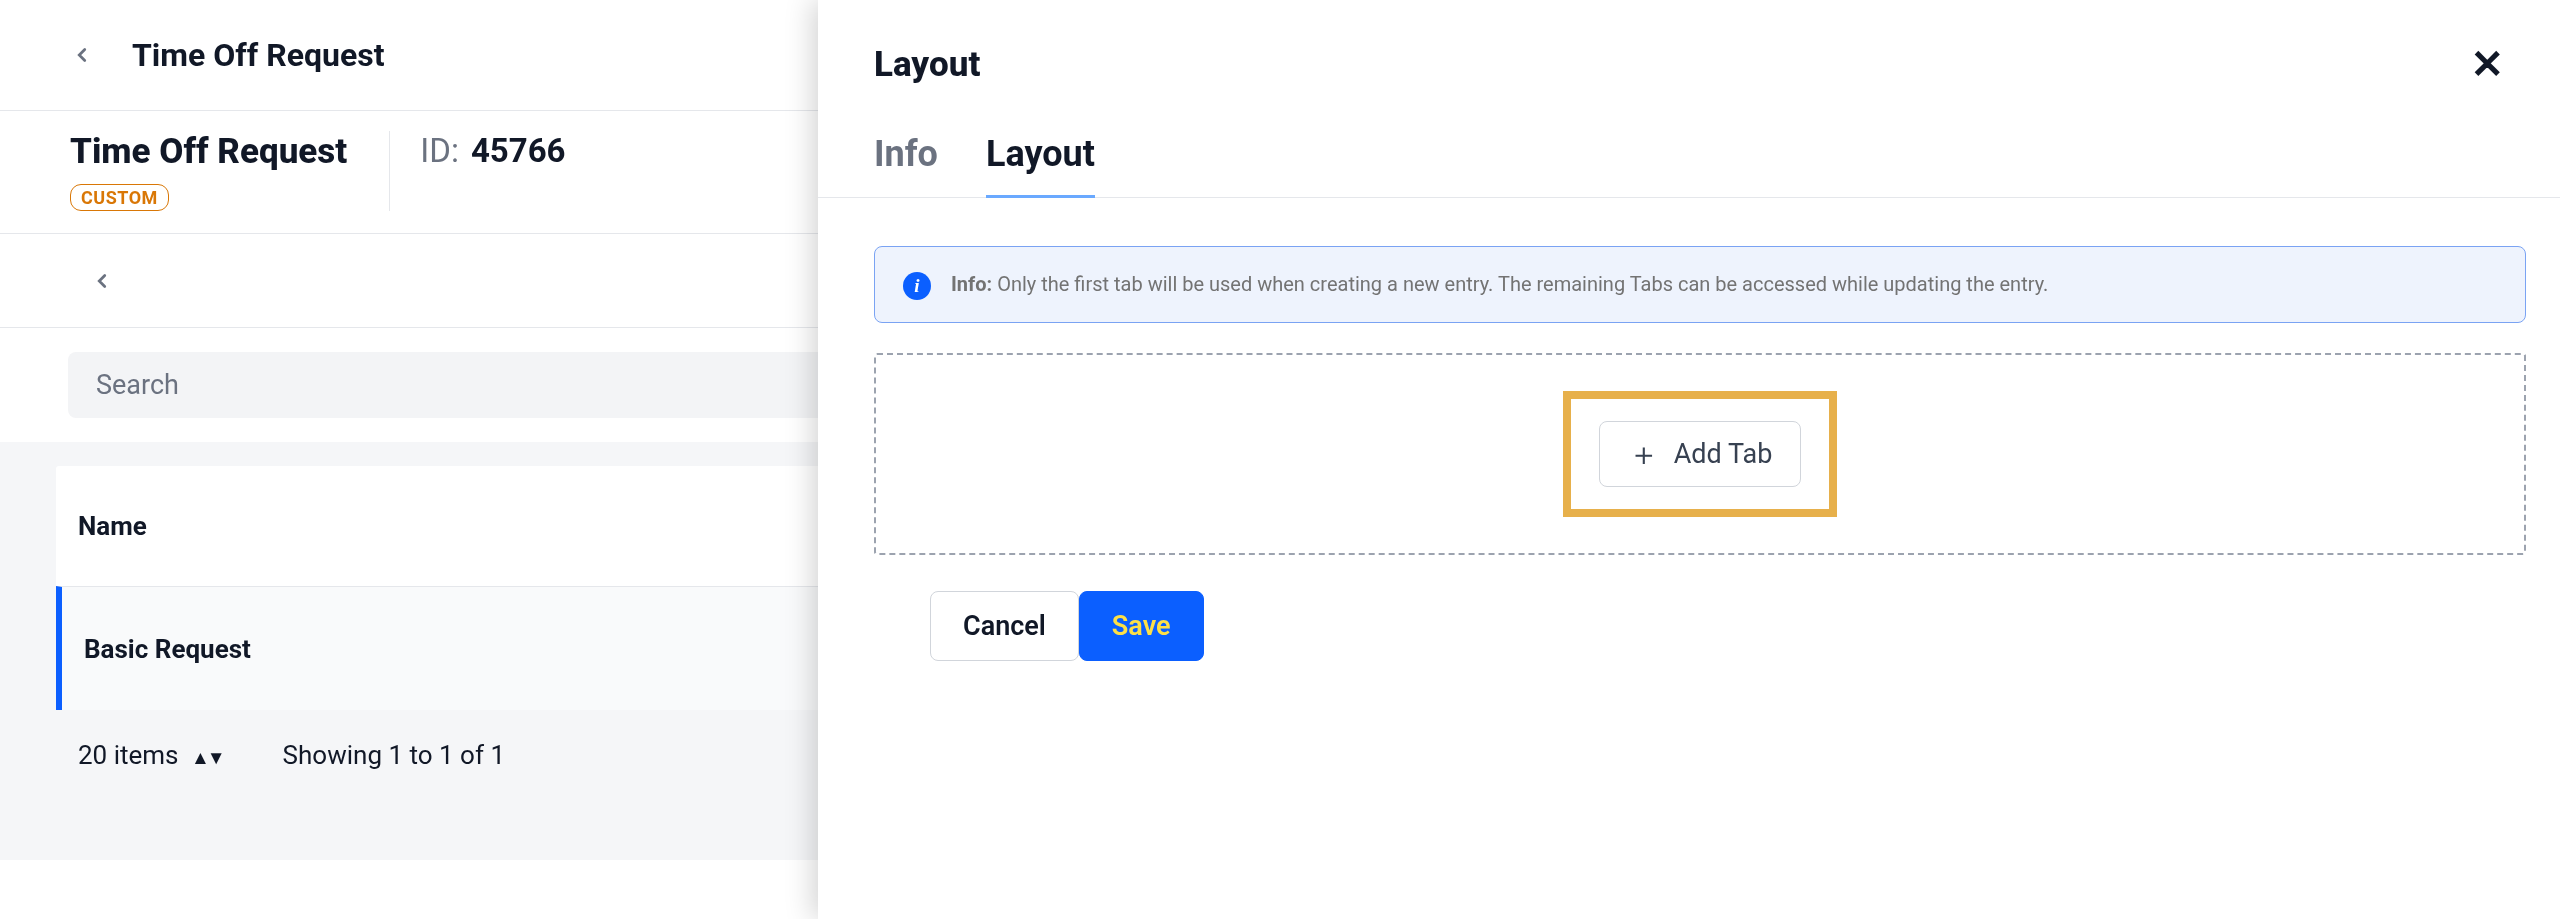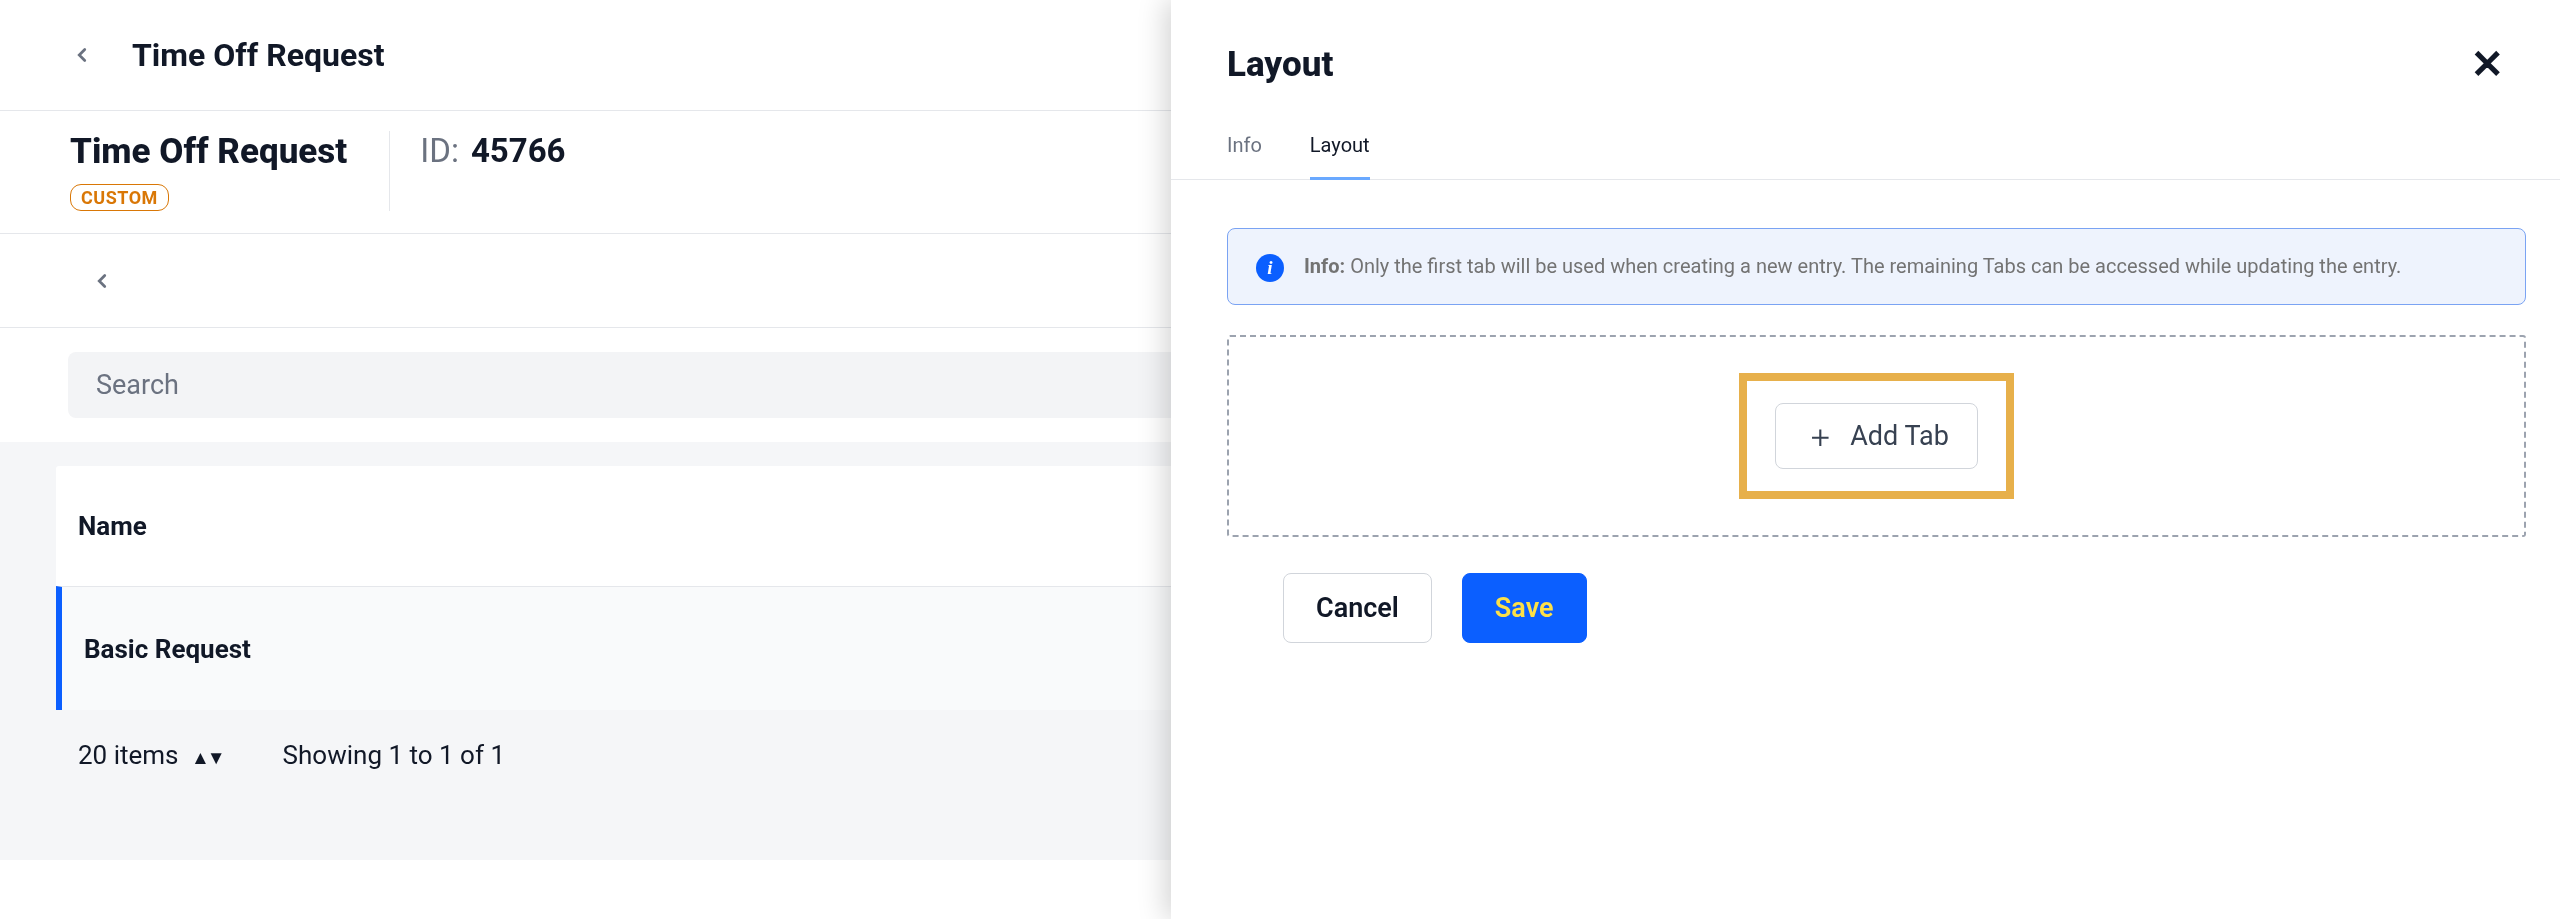--- a/index.html
+++ b/index.html
@@ -155,21 +155,21 @@
       padding:30px 22px 0;
       color:var(--text);
       font-size:26px;
     }
     .updown{font-size:19px;letter-spacing:-3px;margin-left:6px;color:var(--text);}
     
     .panel{
       position:fixed;
       top:0;right:0;
       height:100%;
-      width:1389px;
+      width:1742px;
       background:#fff;
       box-shadow:-6px 0 26px rgba(0,0,0,.17);
       display:flex;flex-direction:column;
     }
     .panel-hdr{
       display:flex;align-items:center;justify-content:space-between;
       padding:44px 56px 28px 56px;
     }
     .panel-hdr h2{
       margin:0;font-size:35px;font-weight:800;
@@ -181,22 +181,22 @@
       font-weight:600;
     }
     .tabs{
       display:flex;gap:48px;
       padding:0 56px;
       border-bottom:1.6px solid var(--border);
     }
     .tab{
       padding:20px 0 24px;
       color:var(--text-muted);
-      font-size:20px;
-      font-weight:400;
+      font-size:36px;
+      font-weight:700;
       cursor:pointer;
       margin-bottom:-1.6px;
     }
     .tab.active{
       color:var(--text);
       border-bottom:4px solid #6aa9ff;
       padding-bottom:20px;
     }
     .panel-body{
       flex:1;
@@ -251,21 +251,21 @@
       padding:16px 28px;
       display:inline-flex;
       align-items:center;
       gap:14px;
       font-size:27px;
       color:#374151;
       cursor:pointer;
     }
     .add-tab-btn .plus{font-size:32px;line-height:1;font-weight:500;}
     .panel-footer{
-      display:flex;gap:30px;
+      display:flex;
       padding:36px 56px;
     }
     .btn{
       border-radius:8px;
       padding:18px 32px;
       font-size:27px;
       font-weight:600;
       cursor:pointer;
       border:1.6px solid var(--border-d);
       background:#fff;

